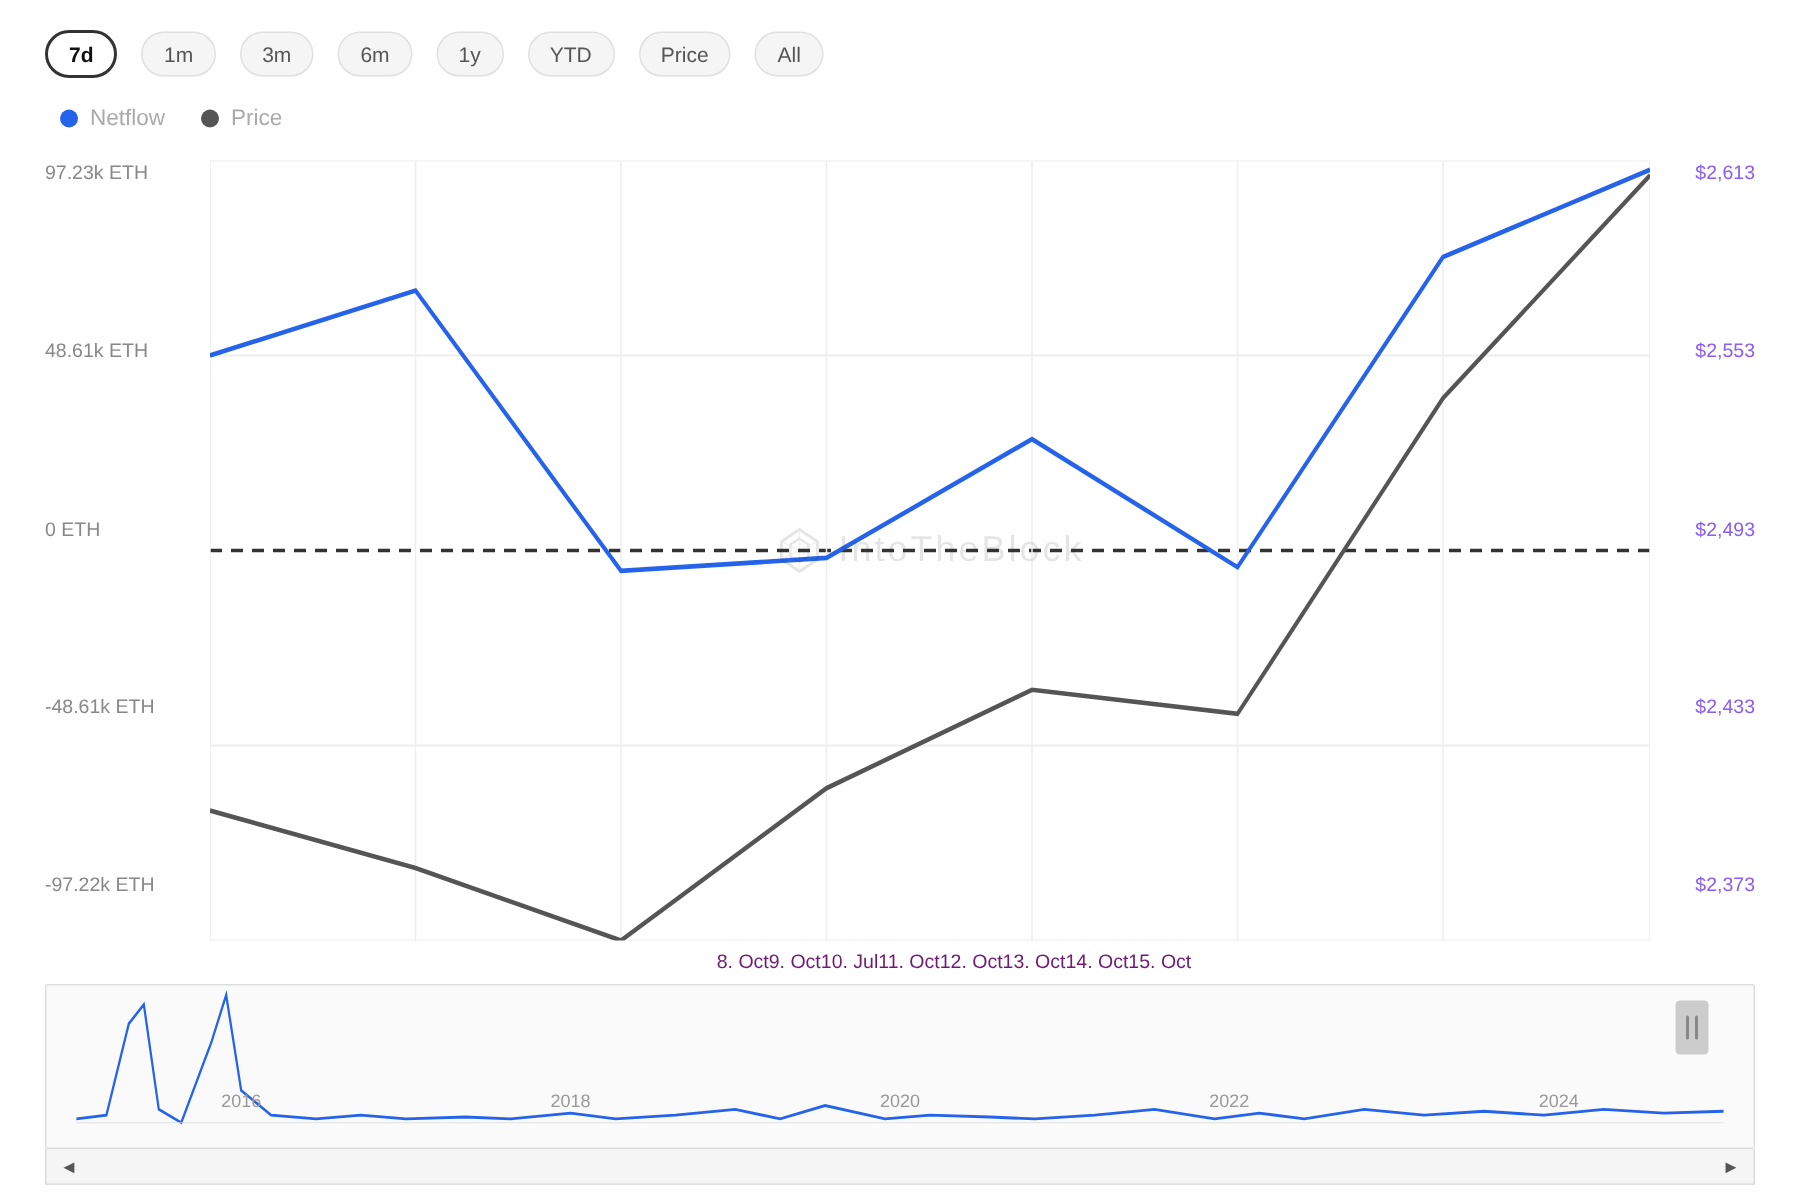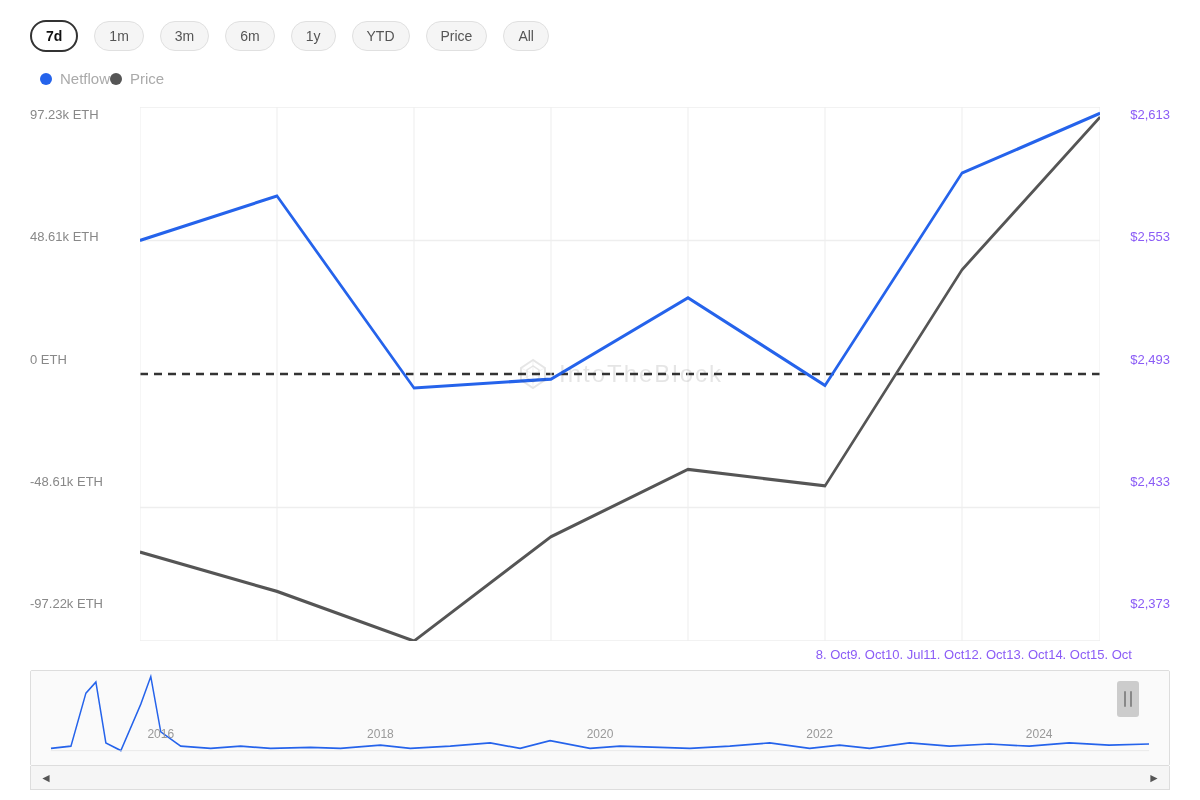--- a/index.html
+++ b/index.html
@@ -34,20 +34,21 @@
     }
     .filter-btn.active {
       background: #fff;
       border: 2px solid #333;
       font-weight: 700;
       color: #111;
     }
     .legend {
       display: flex;
       align-items: center;
+      gap: 24px;
       margin-bottom: 20px;
       padding-left: 10px;
     }
     .legend-item {
       display: flex;
       align-items: center;
       gap: 8px;
       font-size: 15px;
       color: #aaa;
     }
@@ -105,29 +106,29 @@
       color: rgba(0,0,0,0.07);
       font-weight: 500;
       white-space: nowrap;
       pointer-events: none;
       display: flex;
       align-items: center;
       gap: 10px;
     }
     .x-axis {
       display: flex;
-      justify-content: flex-end;
+      justify-content: center;
       padding: 6px 0 0 0;
       font-size: 13px;
-      color: #8b5cf6;
+      color: #701a75;
       margin-left: 110px;
       margin-right: 38px;
     }
     .mini-chart-wrapper {
-      height: 96px;
+      height: 110px;
       margin-top: 8px;
       border: 1px solid #ddd;
       border-radius: 2px;
       position: relative;
       background: #fafafa;
       overflow: hidden;
     }
     .mini-chart-wrapper svg {
       width: 100%;
       height: 100%;

